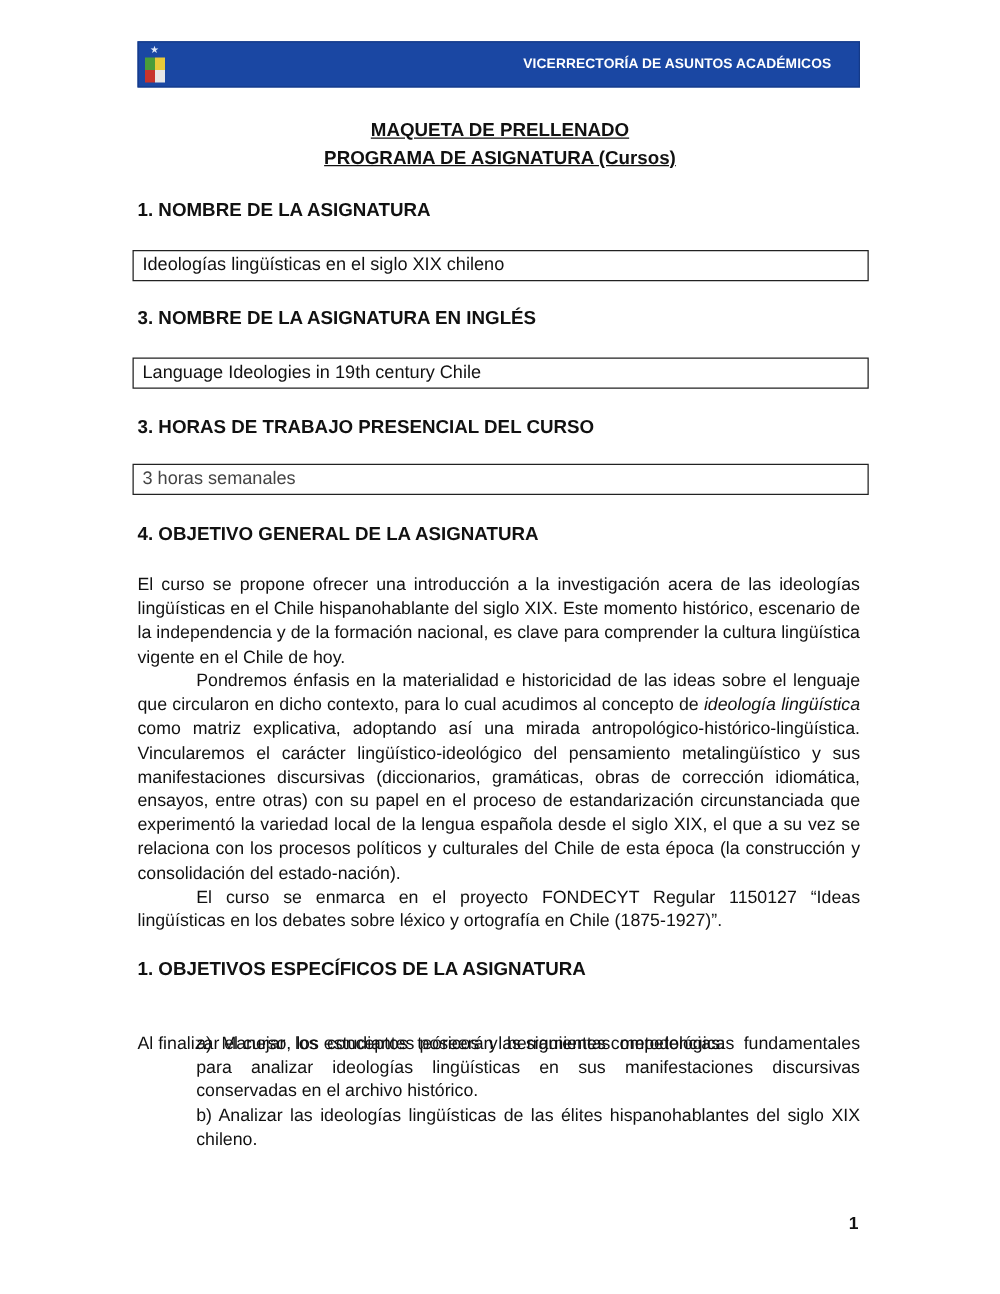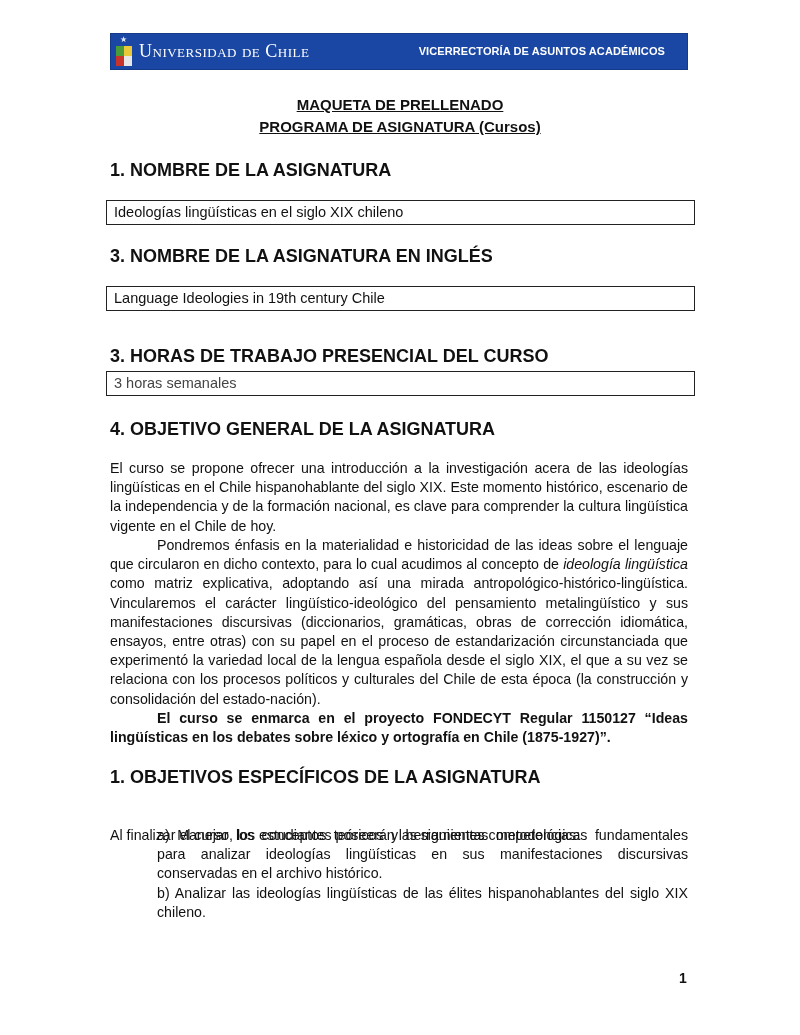--- a/index.html
+++ b/index.html
@@ -78,21 +78,21 @@
     font-size: 15px;
     font-weight: bold;
     text-decoration: underline;
     line-height: 20px;
   }
   .t1 { top: 95px; }
   .t2 { top: 117px; }
   .section-head {
     position: absolute;
     left: 110px;
-    font-size: 18px;
+    font-size: 15px;
     font-weight: bold;
     white-space: nowrap;
   }
   .field-box {
     position: absolute;
     left: 106px;
     width: 589px;
     height: 25px;
     box-sizing: border-box;
     border: 1.5px solid #222222;
@@ -133,43 +133,42 @@
 <body>
 
 <div class="header-bar">
   <div class="crest">
     <span class="star">★</span>
     <span class="q q1"></span>
     <span class="q q2"></span>
     <span class="q q3"></span>
     <span class="q q4"></span>
   </div>
-  <span class="uni-name">Universidad de Chile</span>
   <span class="vice-name">VICERRECTORÍA DE ASUNTOS ACADÉMICOS</span>
 </div>
 
 <div class="doc-title t1">MAQUETA DE PRELLENADO</div>
 <div class="doc-title t2">PROGRAMA DE ASIGNATURA (Cursos)</div>
 
 <div class="section-head" style="top:160px;">1. NOMBRE DE LA ASIGNATURA</div>
 <div class="field-box" style="top:200px;">Ideologías lingüísticas en el siglo XIX chileno</div>
 
 <div class="section-head" style="top:246px;">3. NOMBRE DE LA ASIGNATURA EN INGLÉS</div>
 <div class="field-box" style="top:286px;">Language Ideologies in 19th century Chile</div>
 
-<div class="section-head" style="top:346px;">3. HORAS DE TRABAJO PRESENCIAL DEL CURSO</div>
+<div class="section-head" style="top:333px;">3. HORAS DE TRABAJO PRESENCIAL DEL CURSO</div>
 <div class="field-box muted" style="top:371px;">3 horas semanales</div>
 
 <div class="section-head" style="top:419px;">4. OBJETIVO GENERAL DE LA ASIGNATURA</div>
 
 <p class="para" style="top:459px;">El curso se propone ofrecer una introducción a la investigación acera de las ideologías lingüísticas en el Chile hispanohablante del siglo XIX. Este momento histórico, escenario de la independencia y de la formación nacional, es clave para comprender la cultura lingüística vigente en el Chile de hoy.</p>
 
 <p class="para indent" style="top:536px;"><span>Pondremos énfasis en la materialidad e historicidad de las ideas sobre el lenguaje que circularon en dicho contexto, para lo cual acudimos al concepto de </span><em>ideología lingüística</em><span> como matriz explicativa, adoptando así una mirada antropológico-histórico-lingüística. Vincularemos el carácter lingüístico-ideológico del pensamiento metalingüístico y sus manifestaciones discursivas (diccionarios, gramáticas, obras de corrección idiomática, ensayos, entre otras) con su papel en el proceso de estandarización circunstanciada que experimentó la variedad local de la lengua española desde el siglo XIX, el que a su vez se relaciona con los procesos políticos y culturales del Chile de esta época (la construcción y consolidación del estado-nación).</span></p>
 
-<p class="para indent" style="top:709px;font-weight:bold;">El curso se enmarca en el proyecto FONDECYT Regular 1150127 “Ideas lingüísticas en los debates sobre léxico y ortografía en Chile (1875-1927)”.</p>
+<p class="para indent" style="top:709px;">El curso se enmarca en el proyecto FONDECYT Regular 1150127 “Ideas lingüísticas en los debates sobre léxico y ortografía en Chile (1875-1927)”.</p>
 
 <div class="section-head" style="top:767px;">1. OBJETIVOS ESPECÍFICOS DE LA ASIGNATURA</div>
 
 <p class="para" style="top:826px;">Al finalizar el curso, los estudiantes poseerán las siguientes competencias:</p>
 <p class="item" style="top:826px;">a) Manejar los conceptos teóricos y herramientas metodológicas fundamentales para analizar ideologías lingüísticas en sus manifestaciones discursivas conservadas en el archivo histórico.</p>
 <p class="item" style="top:884px;">b) Analizar las ideologías lingüísticas de las élites hispanohablantes del siglo XIX chileno.</p>
 
 <div class="page-number">1</div>
 
 </body></html>

